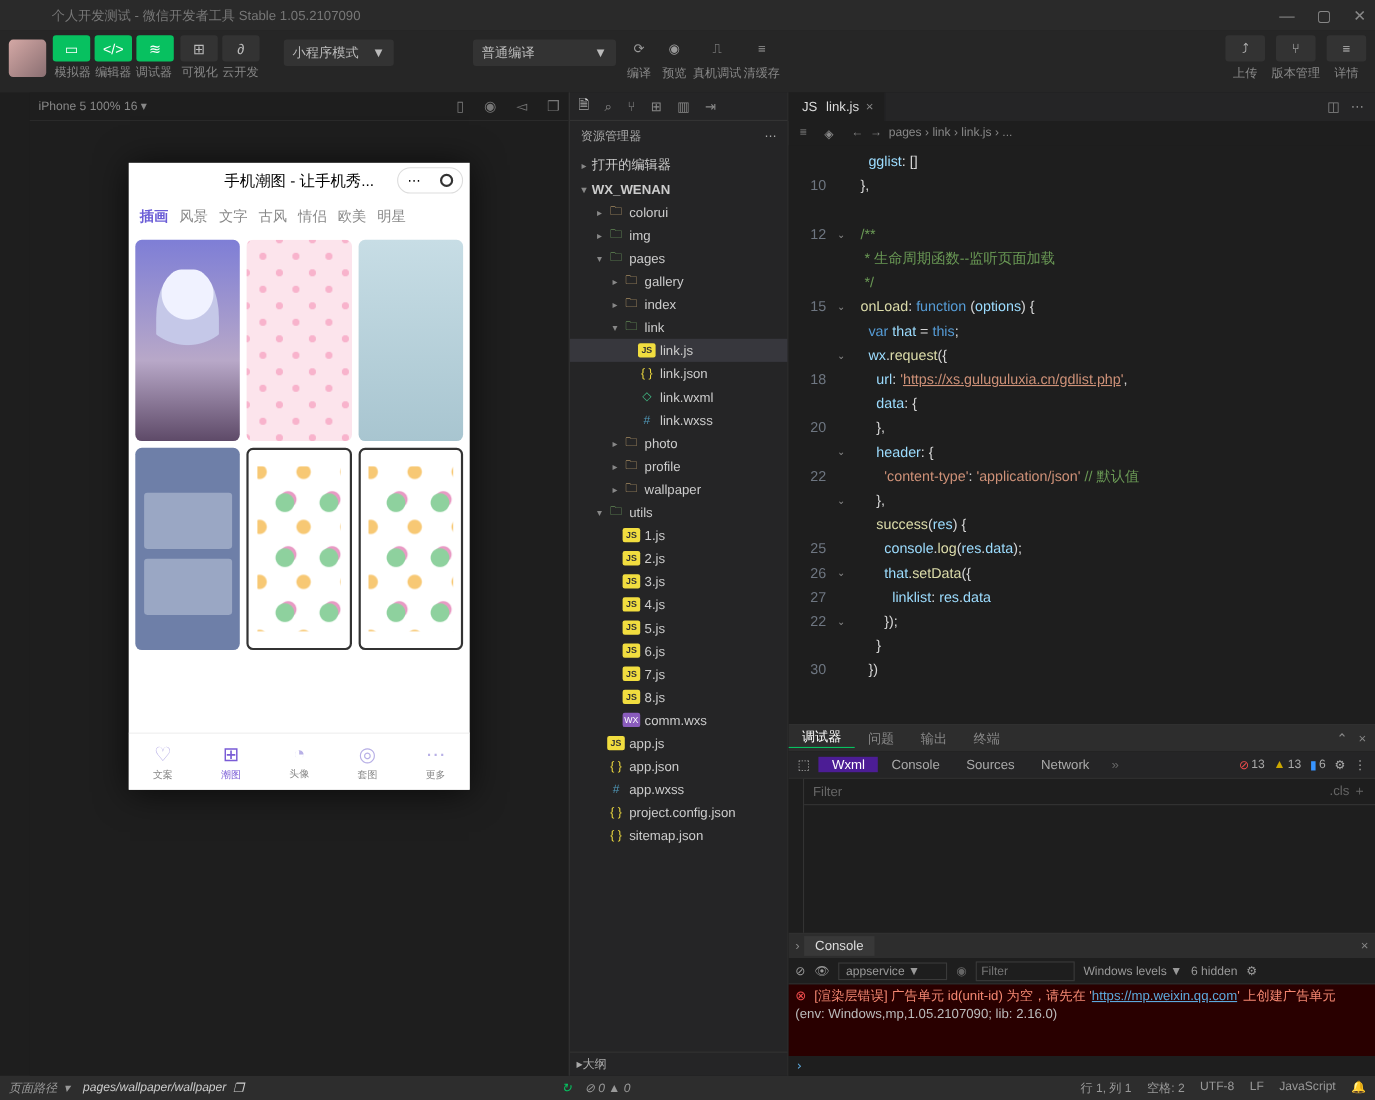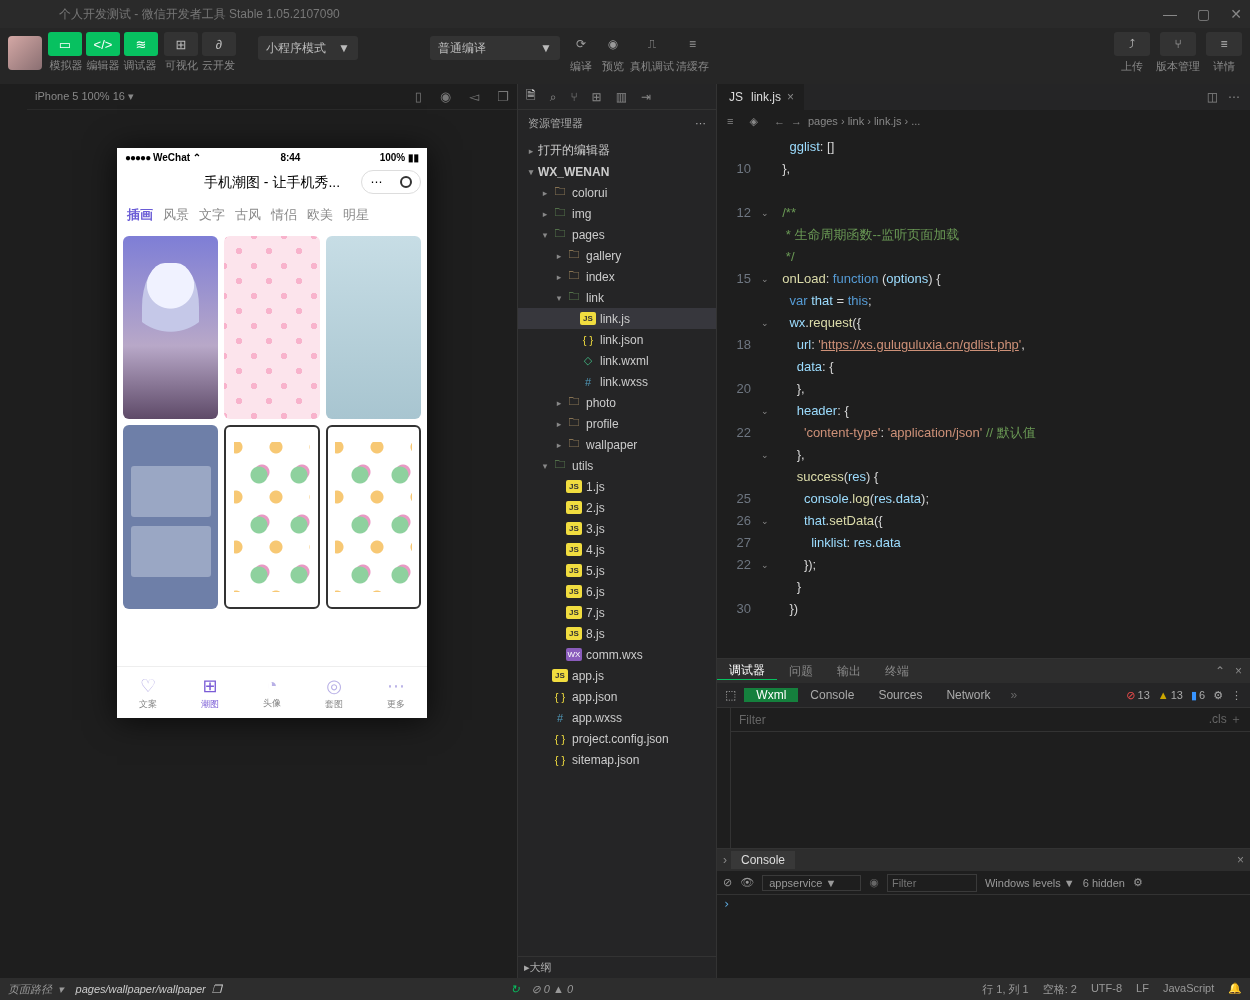--- a/index.html
+++ b/index.html
@@ -1,21 +1,21 @@
 <!DOCTYPE html>
 <html><head>
 <meta charset="utf-8">
 <style>
 * { margin:0; padding:0; box-sizing:border-box; font-family:"Microsoft YaHei",sans-serif; user-select:none; }
 body { background:#1e1e1e; color:#ccc; width:1250px; height:1000px; overflow:hidden; font-size:12px; }
 
 
 .titlebar { height:28px; background:#2a2a2a; display:flex; align-items:center; padding:0 8px; color:#aaa; }
 .titlebar .menu span { margin-right:14px; cursor:pointer; }
-.titlebar .title { margin-left:51px; color:#777; font-size:12px; }
+.titlebar .title { margin-left:39px; color:#777; font-size:12px; }
 .titlebar .winctl { margin-left:auto; display:flex; gap:20px; color:#888; font-size:14px; }
 
 
 .toolbar { height:56px; background:#262626; display:flex; align-items:flex-start; padding:4px 8px 0; gap:6px; }
 .avatar { width:34px; height:34px; border-radius:4px; background:linear-gradient(135deg,#d4a8a5,#8a6f72); margin-top:4px; }
 .tb-group { display:flex; flex-direction:column; align-items:center; gap:2px; }
 .tb-group .row { display:flex; gap:4px; }
 .tb-btn { width:34px; height:24px; border-radius:3px; display:flex; align-items:center; justify-content:center; cursor:pointer; color:#bbb; font-size:13px; }
 .tb-btn.green { background:#07c160; color:#fff; }
 .tb-btn.dark { background:#333; }
@@ -94,21 +94,21 @@
 .gutter { width:44px; text-align:right; color:#6e7681; padding-right:10px; padding-top:4px; position:relative;}
 .fold-gutter{width:14px;padding-top:4px;color:#888;font-size:9px;}
 .lines { padding-top:4px; white-space:pre; min-width:0; overflow:hidden;} .tok-f{color:#dcdcaa;} .tok-v{color:#9cdcfe;} .tok-s{color:#ce9178;} .tok-c{color:#6a9955;} .tok-p{color:#d4d4d4;} .tok-o{color:#569cd6;} .tok-u{color:#ce9178;text-decoration:underline;}
 
 
 .dbg { height:320px; border-top:1px solid #333; background:#1e1e1e; display:flex; flex-direction:column;}
 .dbg-top{height:24px;background:#2d2d2d;display:flex;align-items:center;color:#888;font-size:12px;}
 .dbg-top .t{padding:0 12px;cursor:pointer;} .dbg-top .t.act{color:#fff;border-bottom:1px solid #07c160;}
 .dbg-top .ctl{margin-left:auto;display:flex;gap:10px;padding:0 8px;}
 .dbg-dev{height:24px;background:#252526;display:flex;align-items:center;font-size:12px;color:#aaa;}
-.dbg-dev .d{padding:0 12px;cursor:pointer;} .dbg-dev .d.act{background:#15803d;color:#fff;}
+.dbg-dev .d{padding:0 12px;cursor:pointer;} .dbg-dev .d.act{background:#4c1d95;color:#fff;}
 .dbg-dev .rt{margin-left:auto;display:flex;gap:8px;align-items:center;padding:0 8px;font-size:11px;}
 .badge{display:inline-flex;align-items:center;gap:2px;}
 .bdg-r{color:#f14c4c;} .bdg-y{color:#cca700;} .bdg-b{color:#3794ff;}
 .dbg-body{flex:1;display:flex;border-top:1px solid #333;}
 .dbg-tree{flex:1;background:#1e1e1e;}
 .dbg-styles{width:520px;border-left:1px solid #333;display:flex;flex-direction:column;}
 .styles-tabs{height:24px;display:flex;align-items:center;font-size:11px;color:#888;border-bottom:1px solid #333;}
 .styles-tabs span{padding:0 10px;} .styles-tabs span.act{color:#fff;}
 .styles-filter{height:24px;display:flex;align-items:center;padding:0 8px;border-bottom:1px solid #333;color:#666;justify-content:space-between;}
 .dbg-console{height:130px;border-top:1px solid #333;display:flex;flex-direction:column;}
@@ -215,25 +215,20 @@
       <span><span>iPhone 5 100% 16</span> ▾</span>
       <div class="icons">
         <span>▯</span>
         <span>◉</span>
         <span>◅</span>
         <span>❐</span>
       </div>
     </div>
     <div class="sim-body">
       <div class="phone">
-        <div class="statusbar">
-          <span><span class="dots">●●●●●</span> <span>WeChat</span> <span>⌃</span></span>
-          <span>8:44</span>
-          <span><span>100%</span> ▮▮</span>
-        </div>
         <div class="nav">
           <span>手机潮图 - 让手机秀...</span>
           <div class="caps">
               <span>⋯</span>
               <span class="dot"></span>
             </div>
         </div>
         <div class="tabs" id="phone-tabs">
             <span class="act">插画</span>
             <span>风景</span>
@@ -572,20 +567,24 @@
         <div class="con-tools">
           <span>⊘</span>
           <span>👁</span>
           <span style="border:1px solid #3a3a3a;padding:1px 24px 1px 6px"><span>appservice</span> ▼</span>
           <span style="color:#666">◉</span>
           <input style="width: 90px;" placeholder="Filter">
           <span><span>Windows levels</span> ▼</span>
           <span>6 hidden</span>
           <span>⚙</span>
         </div>
+        <div class="con-body">
+          <span class="bdg-r">⊗</span> <span>[渲染层错误] 广告单元 id(unit-id) 为空，请先在 '</span><a>https://mp.weixin.qq.com</a><span>' 上创建广告单元</span><br>
+          <span class="env">(env: Windows,mp,1.05.2107090; lib: 2.16.0)</span>
+        </div>
         <div class="con-prompt">›</div>
       </div>
     </div>
   </div>
 </div>
 
 <div class="status">
   <div class="sec"><span>页面路径</span> ▾</div>
   <div class="sec" style="color:#ccc">
       <span>pages/wallpaper/wallpaper</span> 

